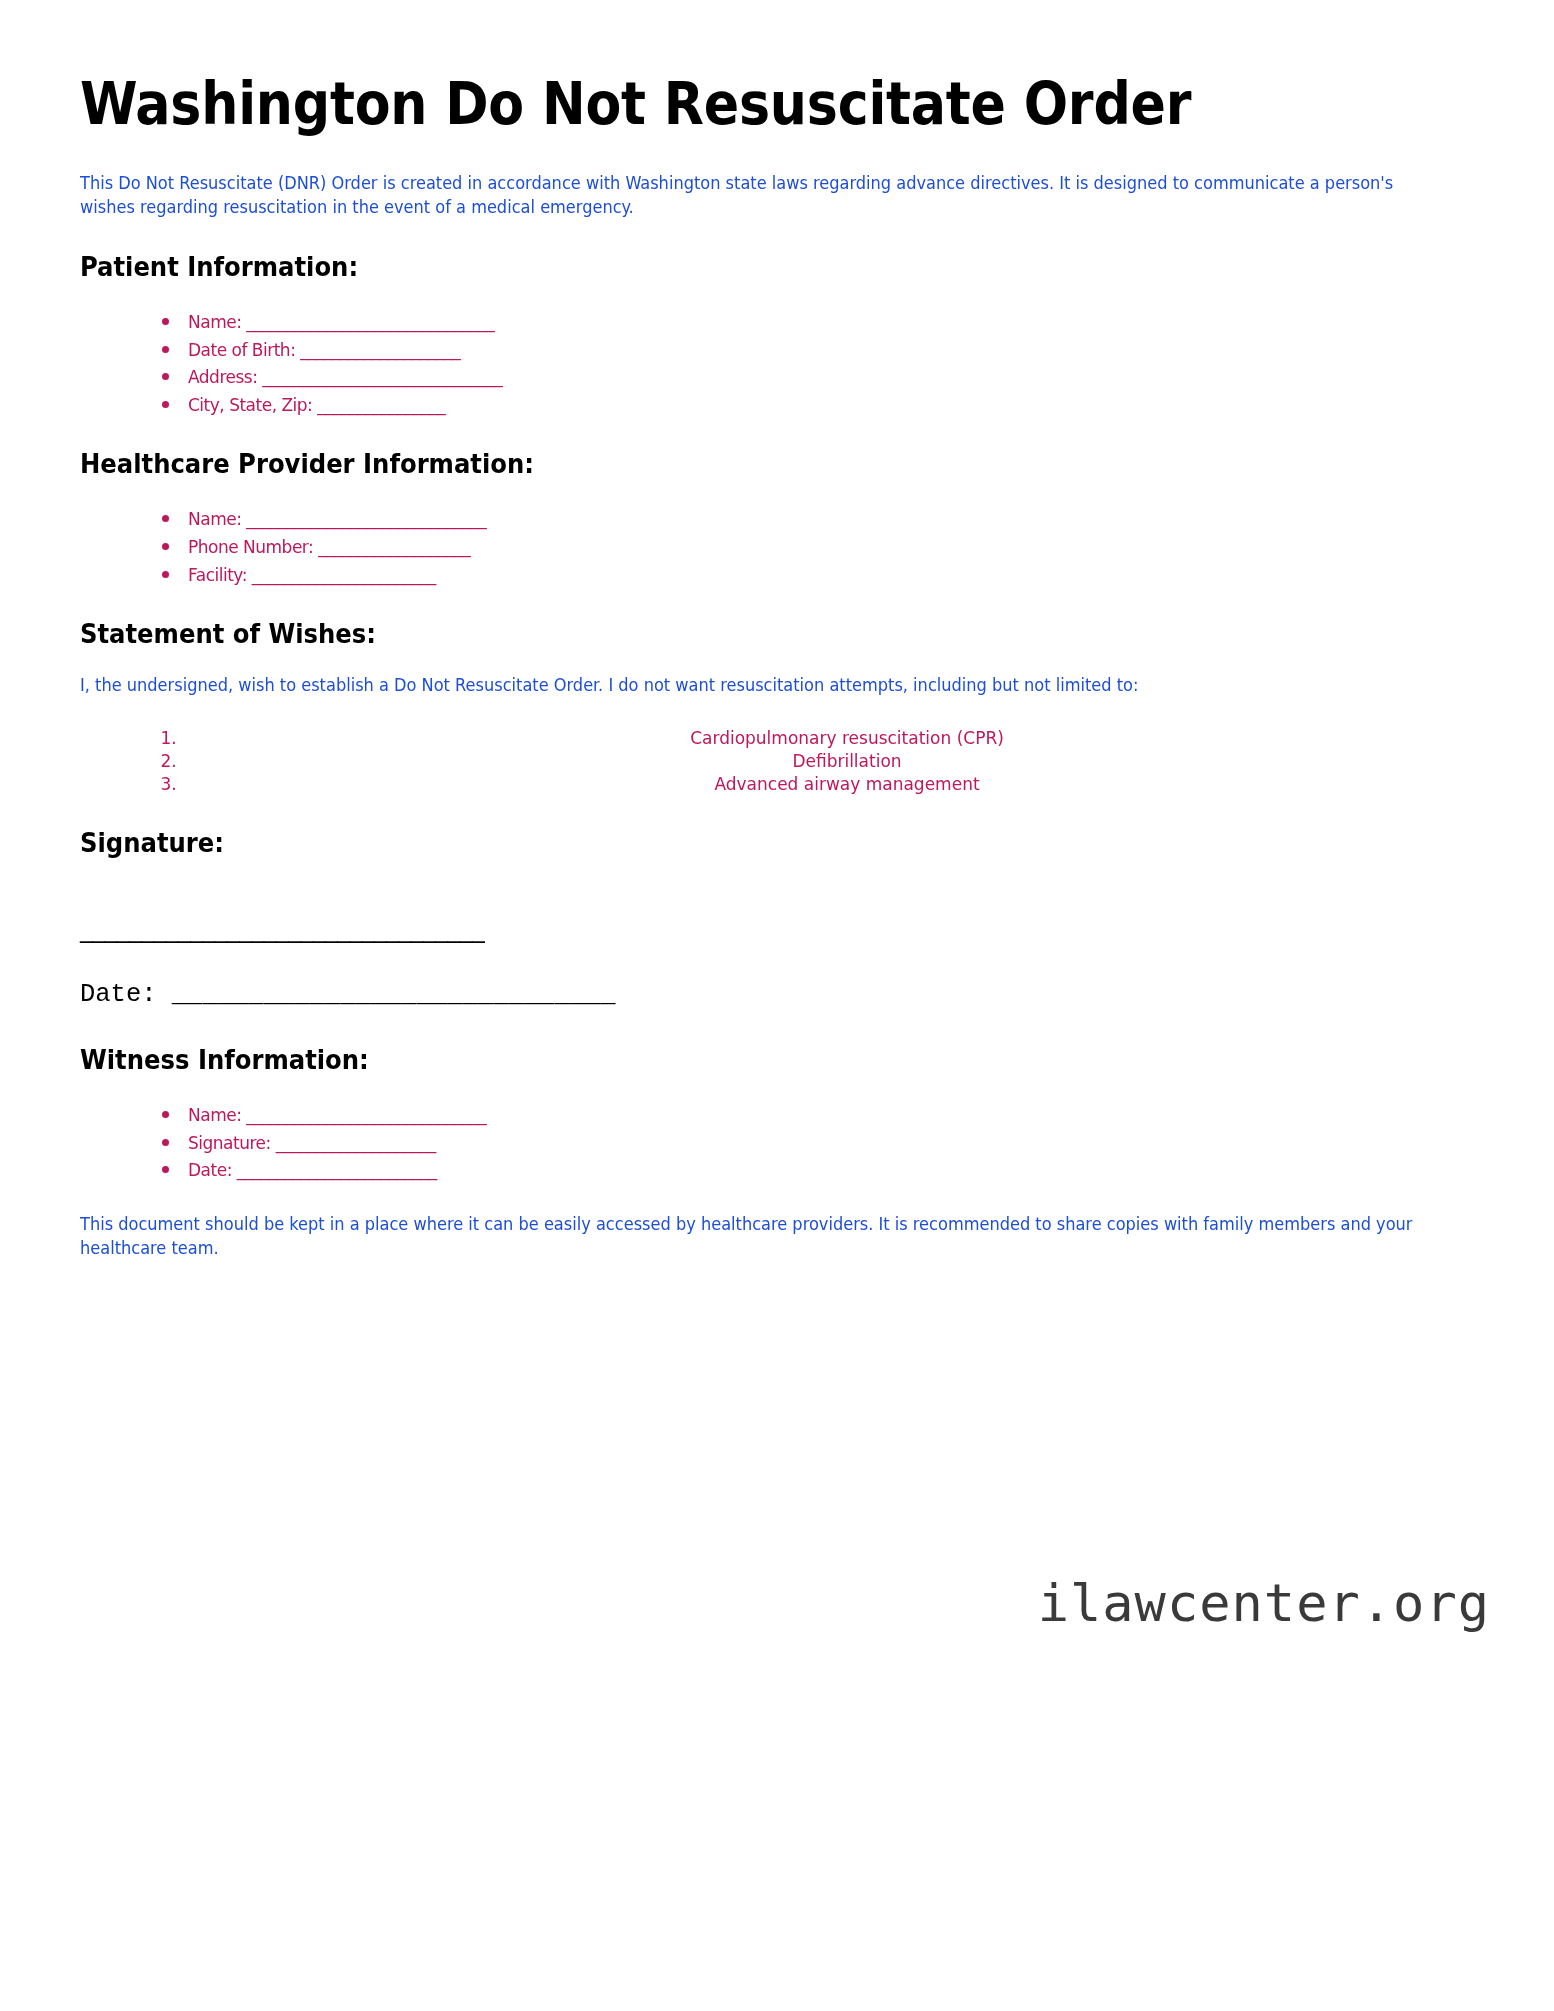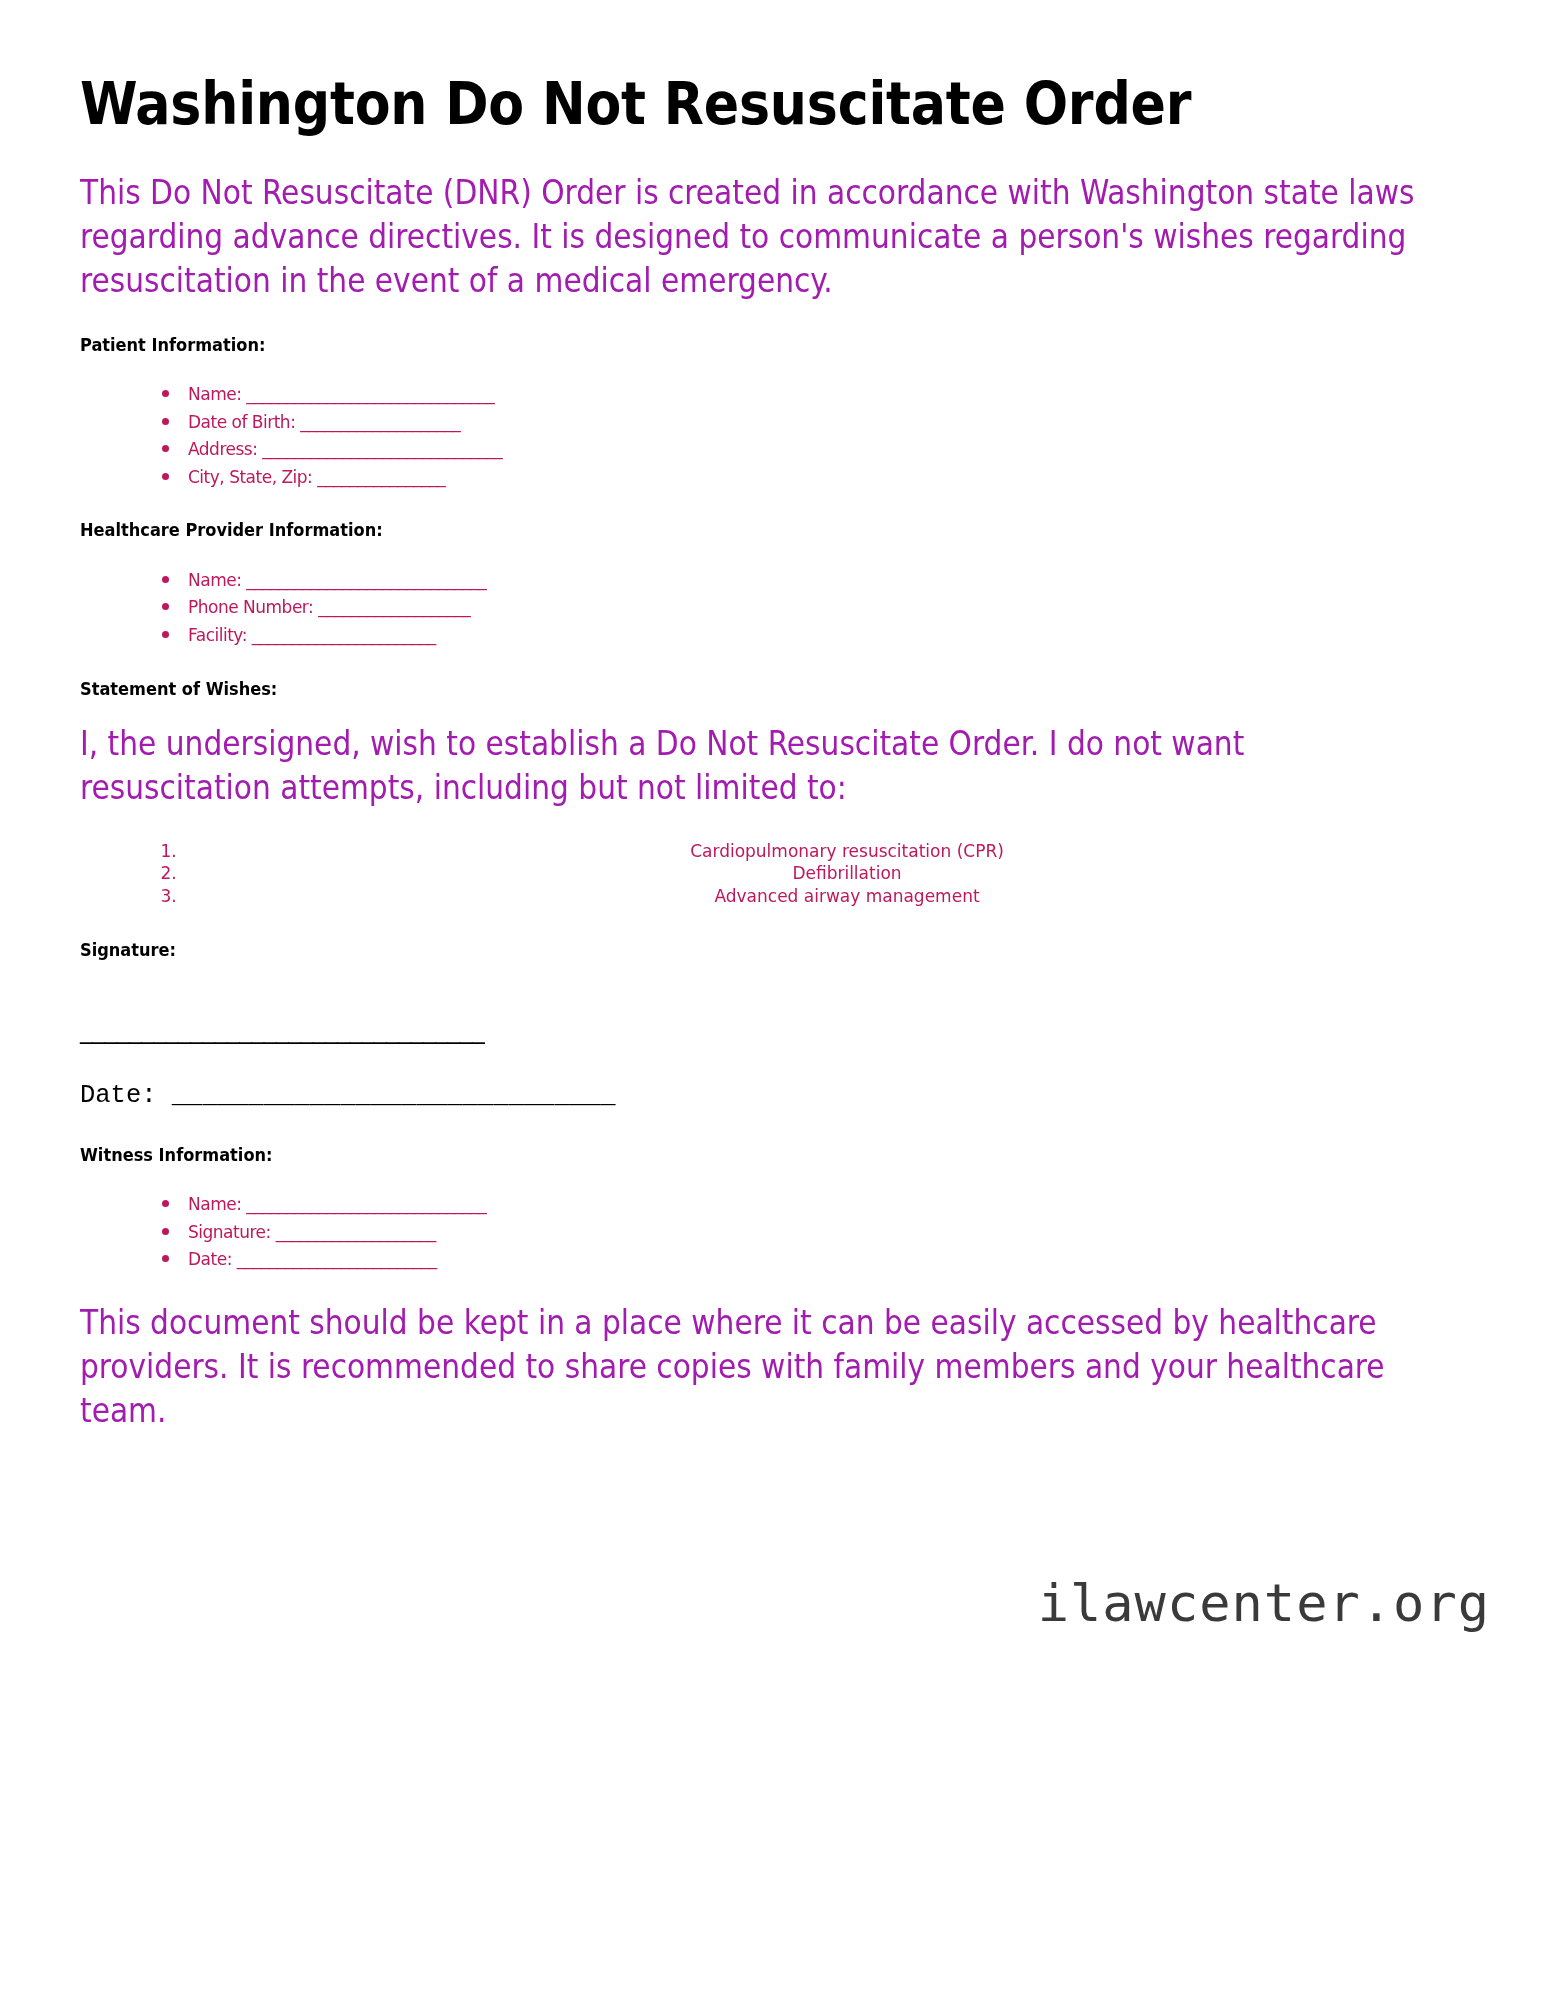--- a/index.html
+++ b/index.html
@@ -22,31 +22,31 @@
     font-weight: bold;
     font-size: 58px;
     line-height: 1.12;
     color: #000000;
     letter-spacing: -0.2px;
     margin: 0 0 34px 0;
   }
   .para {
     font-family: "DejaVu Sans Condensed", "DejaVu Sans", sans-serif;
     font-stretch: condensed;
-    font-size: 33px;
+    font-size: 18px;
     line-height: 1.33;
-    color: #a21caf;
+    color: #1d4ed8;
     margin: 0 0 30px 0;
     max-width: 1355px;
   }
   .section-heading {
     font-family: "DejaVu Sans Condensed", "DejaVu Sans", sans-serif;
     font-stretch: condensed;
     font-weight: bold;
-    font-size: 18px;
+    font-size: 27px;
     line-height: 1.3;
     color: #000000;
     margin: 16px 0 22px 0;
   }
   ul.field-list, ol.field-list {
     margin: 0 0 30px 0;
     padding-left: 78px;
   }
   ul.field-list { list-style: disc; }
   ol.field-list { list-style: decimal; text-align: center; }

